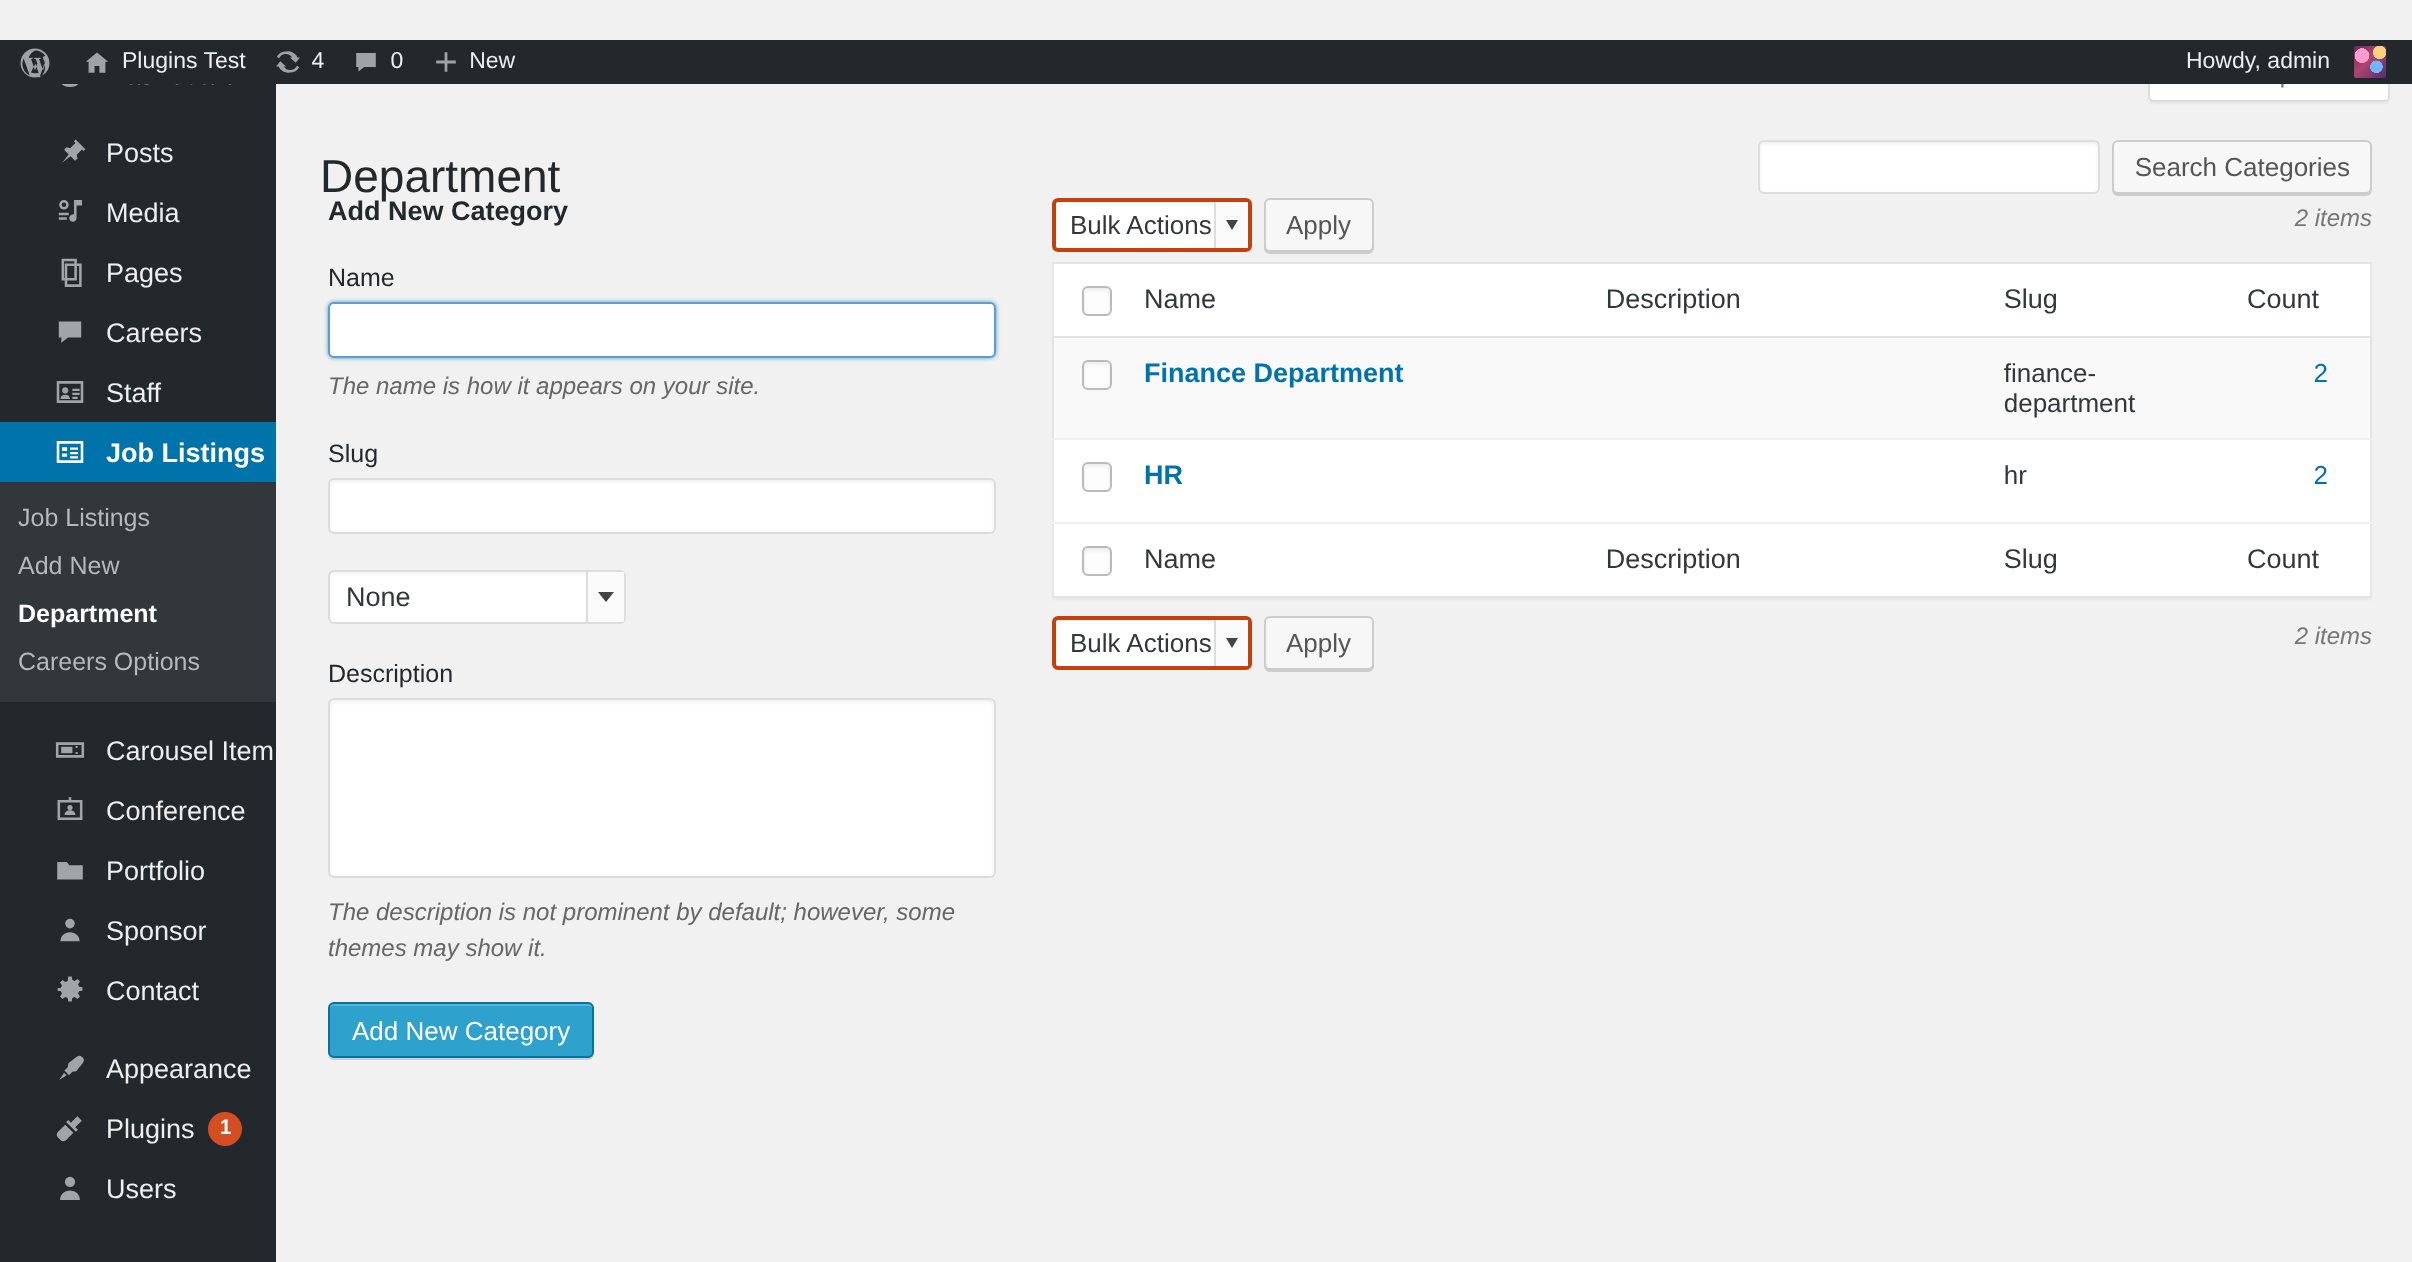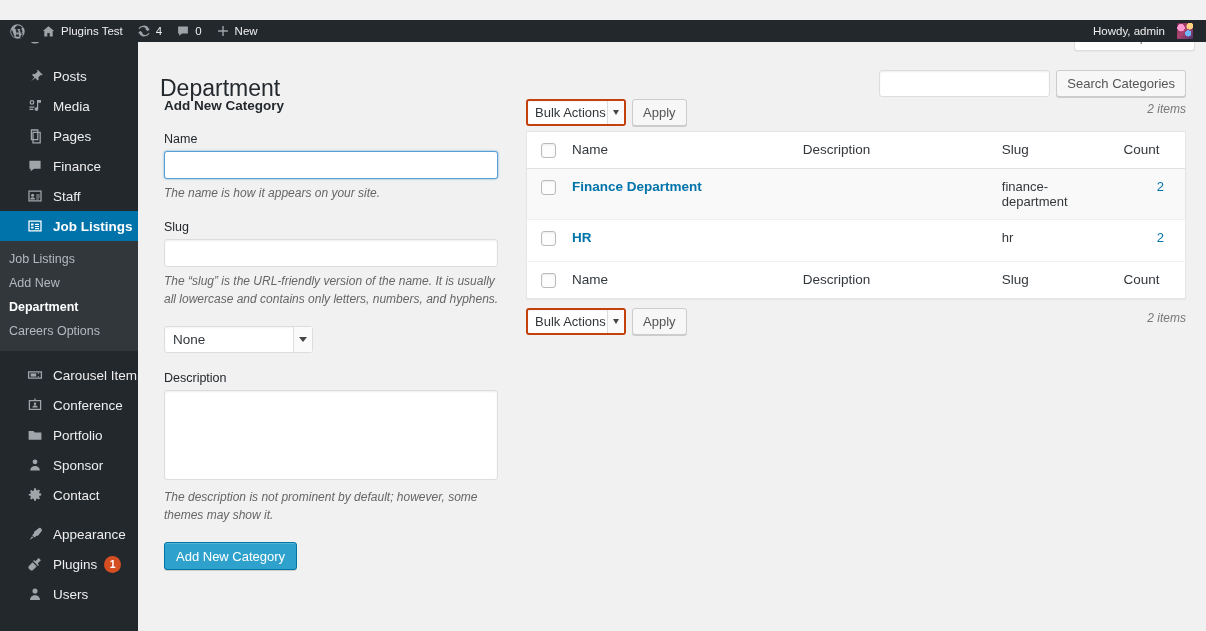--- a/index.html
+++ b/index.html
@@ -354,21 +354,21 @@
     </span>
     <span>Pages</span>
   </div>
 
   <div class="menu-top">
     <span class="m-ico">
       <svg width="16" height="16" viewBox="0 0 20 20">
           <path d="M3 3.5h14v10H8.8l-4.3 3.2.1-3.2H3z"></path>
         </svg>
     </span>
-    <span>Finance</span>
+    <span>Careers</span>
   </div>
 
   <div class="menu-top">
     <span class="m-ico">
       <svg width="16" height="16" viewBox="0 0 20 20">
           <path d="M2.5 4h15v12h-15z" fill="none" stroke="#a0a5aa" stroke-width="1.6"></path>
           <circle cx="7" cy="9" r="1.9"></circle>
           <path d="M4 14.3c0-1.6 1.3-2.6 3-2.6s3 1 3 2.6z"></path>
           <path d="M11.5 8h4.5v1.3h-4.5zM11.5 10.5h4.5v1.3h-4.5zM11.5 13h3.3v1.3h-3.3z"></path>
         </svg>
@@ -493,21 +493,20 @@
 
     <div class="field-row">
       <label class="field-label">Name</label>
       <input class="txt-input focused" type="text" value="" style="">
       <div class="help-text">The name is how it appears on your site.</div>
     </div>
 
     <div class="field-row">
       <label class="field-label">Slug</label>
       <input class="txt-input" type="text" value="" style="">
-      <div class="help-text">The “slug” is the URL-friendly version of the name. It is usually all lowercase and contains only letters, numbers, and hyphens.</div>
     </div>
 
     <div class="field-row">
       <div class="sel">
         <span>None</span>
         <span class="sel-arrow">
             <i></i>
           </span>
       </div>
     </div>

